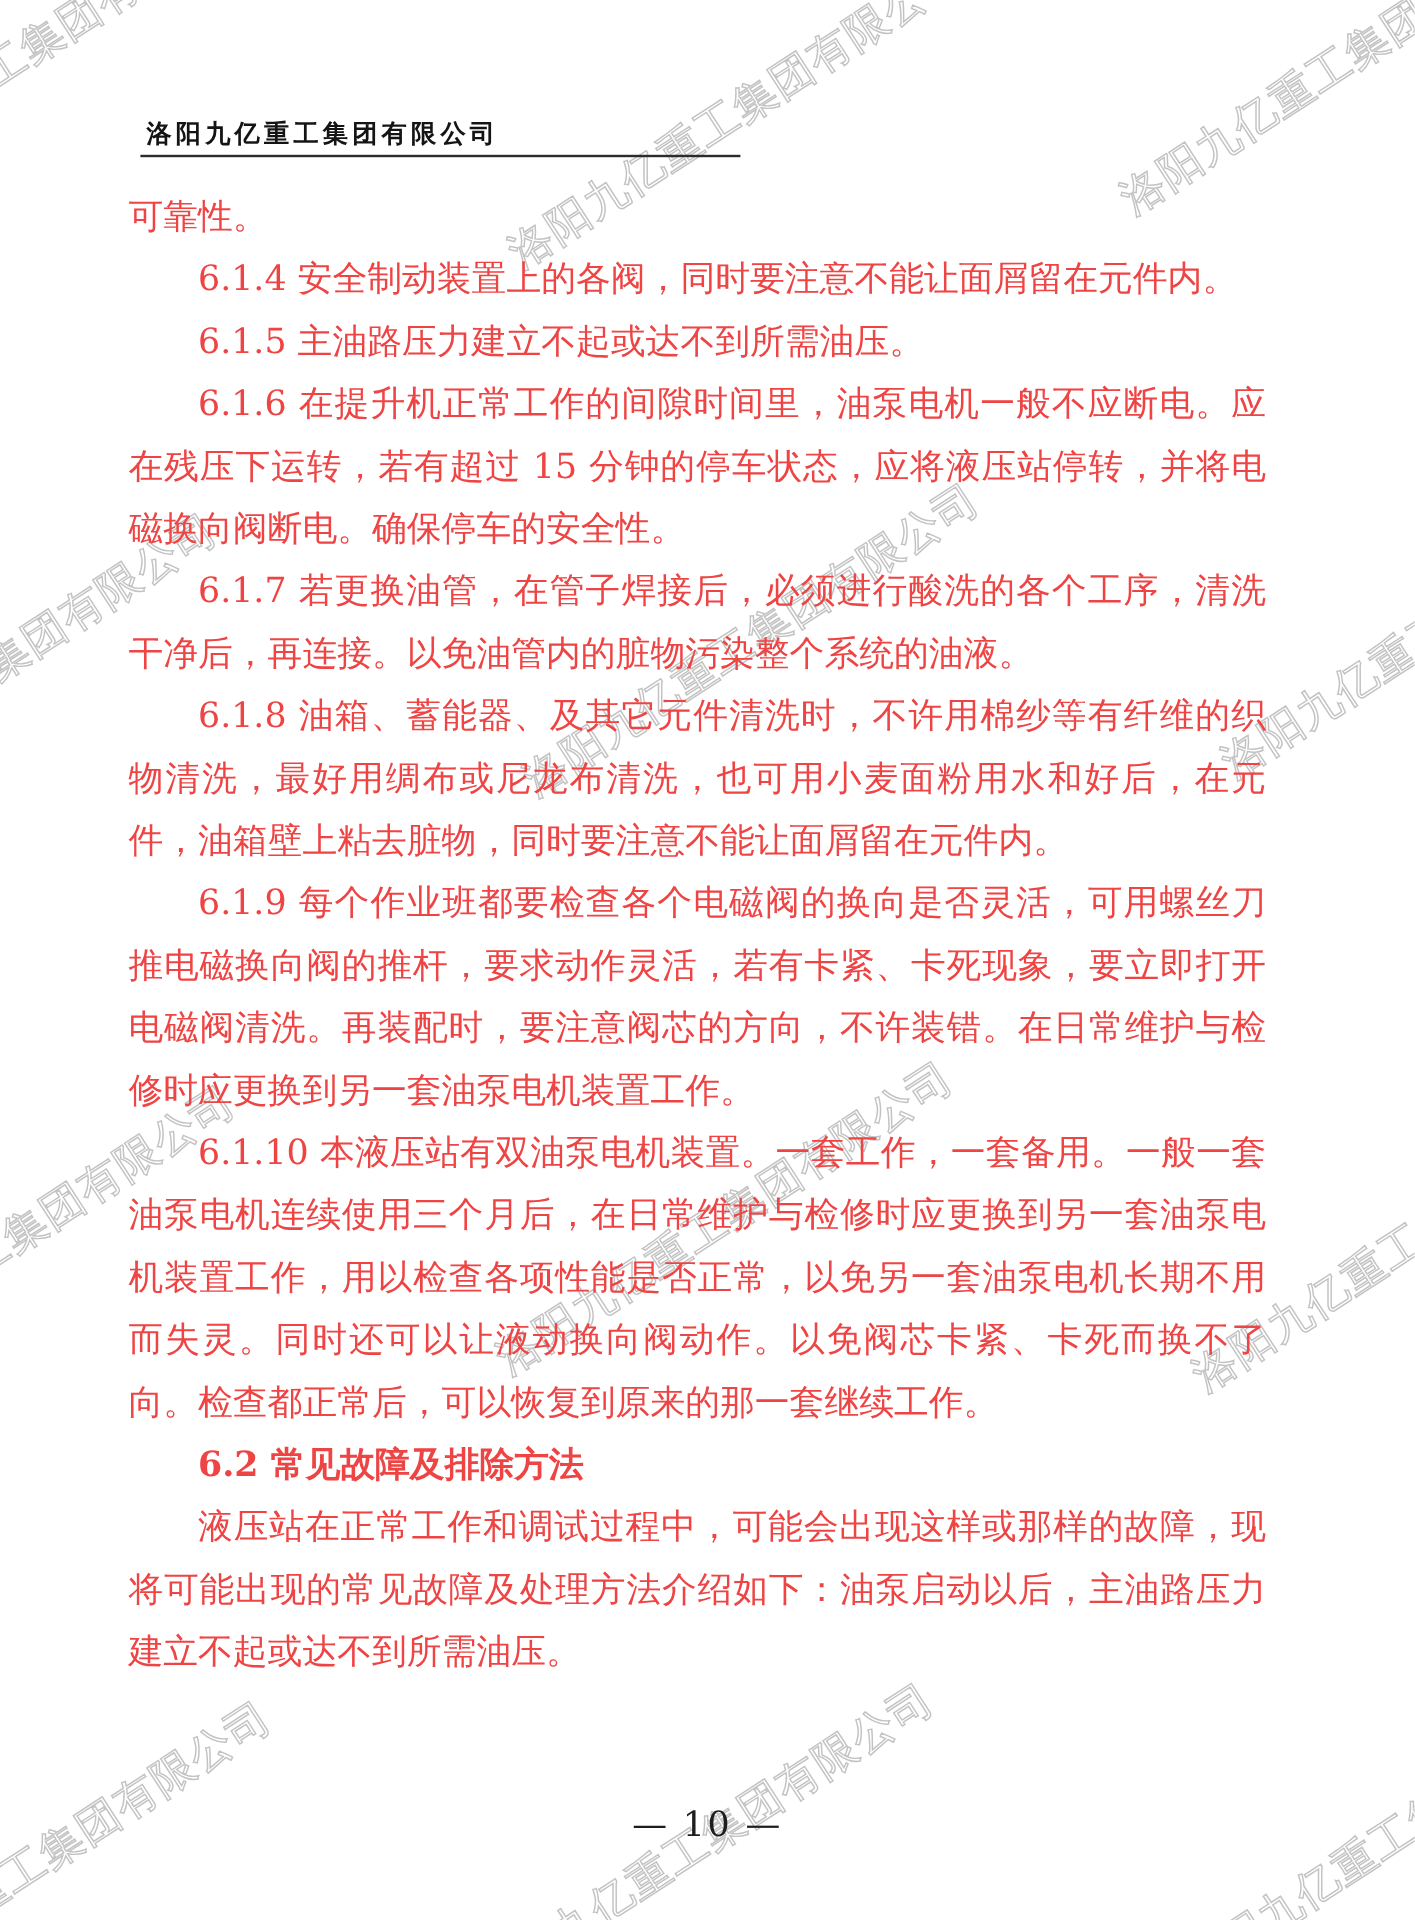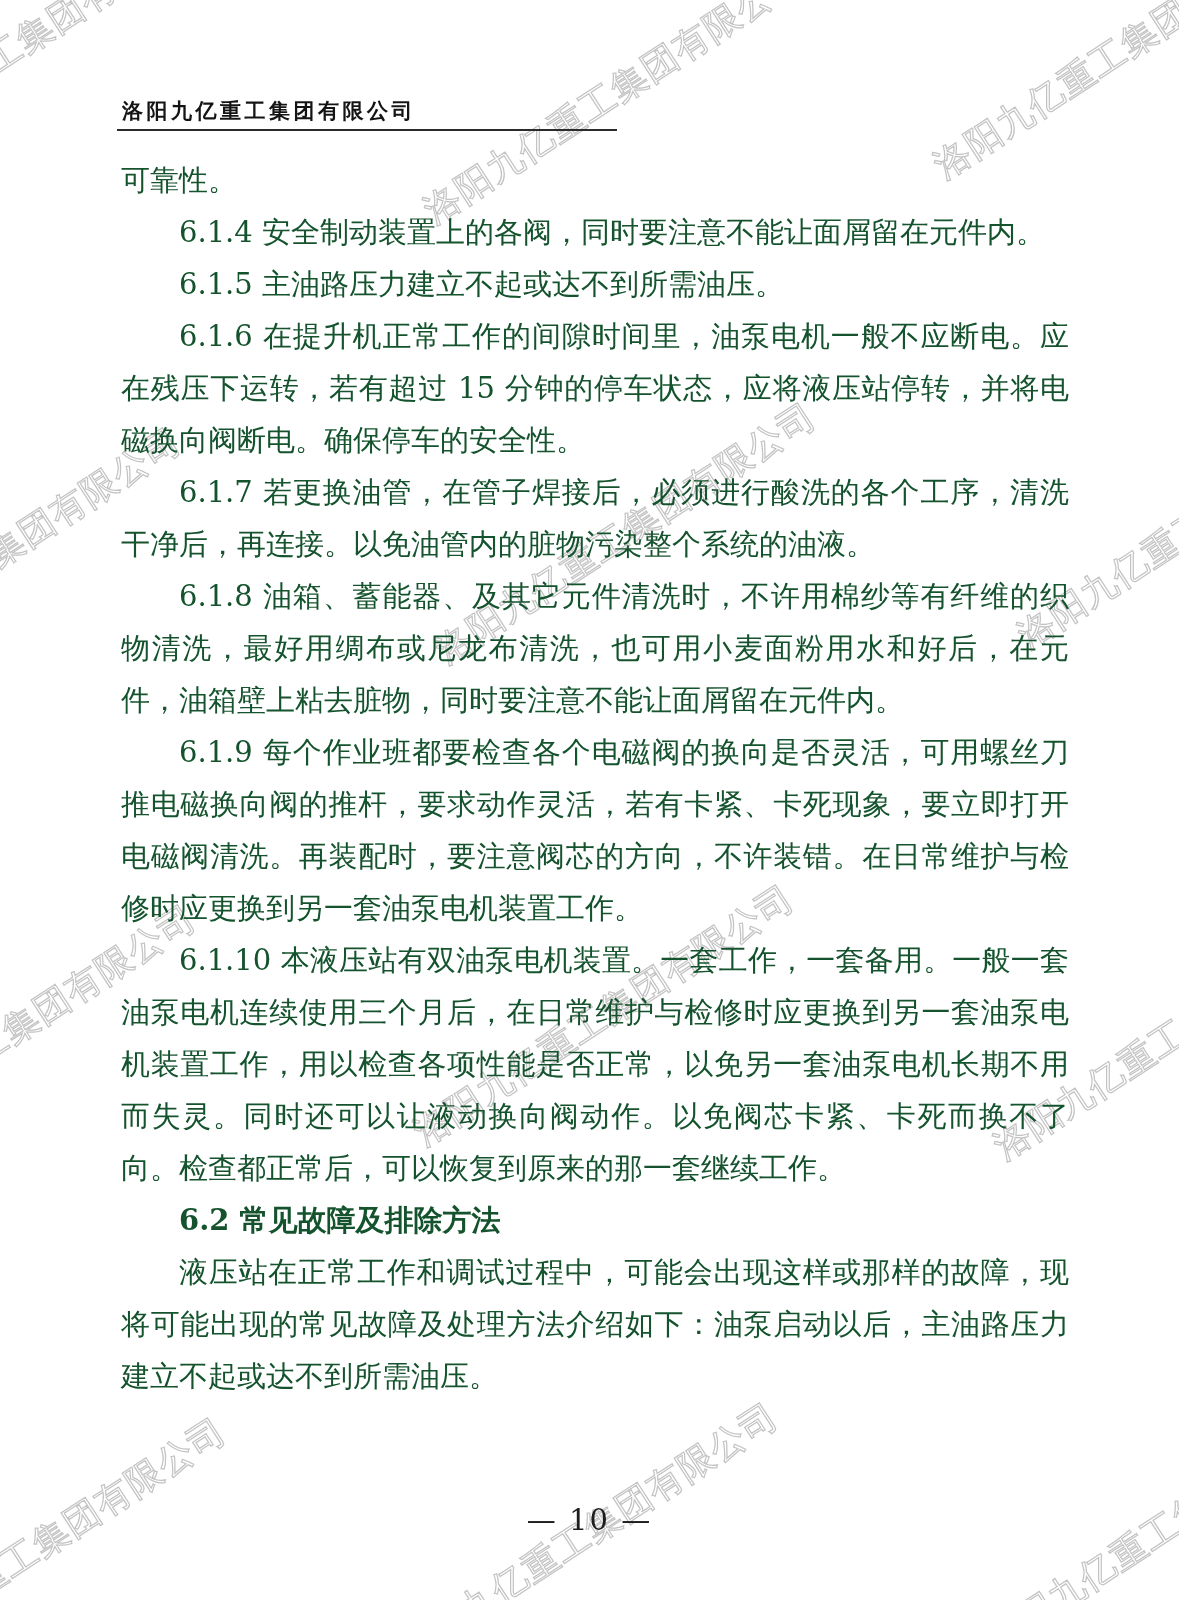--- a/index.html
+++ b/index.html
@@ -48,27 +48,27 @@
     top: 129px;
     width: 500px;
     height: 2px;
     background: #2b2b2b;
   }
 
   
   .content {
     position: absolute;
     z-index: 1;
-    left: 121px;
+    left: 107px;
     top: 154px;
     width: 948px;
     font-size: 29px;
     line-height: 52px;
     text-align: justify;
-    color: #14532d;
+    color: #ef4444;
   }
   .content p { margin: 0; text-indent: 2em; }
   .content p.noindent { text-indent: 0; }
   .content p.heading { font-weight: bold; }
 
   
   .footer {
     position: absolute;
     z-index: 1;
     left: 0;

